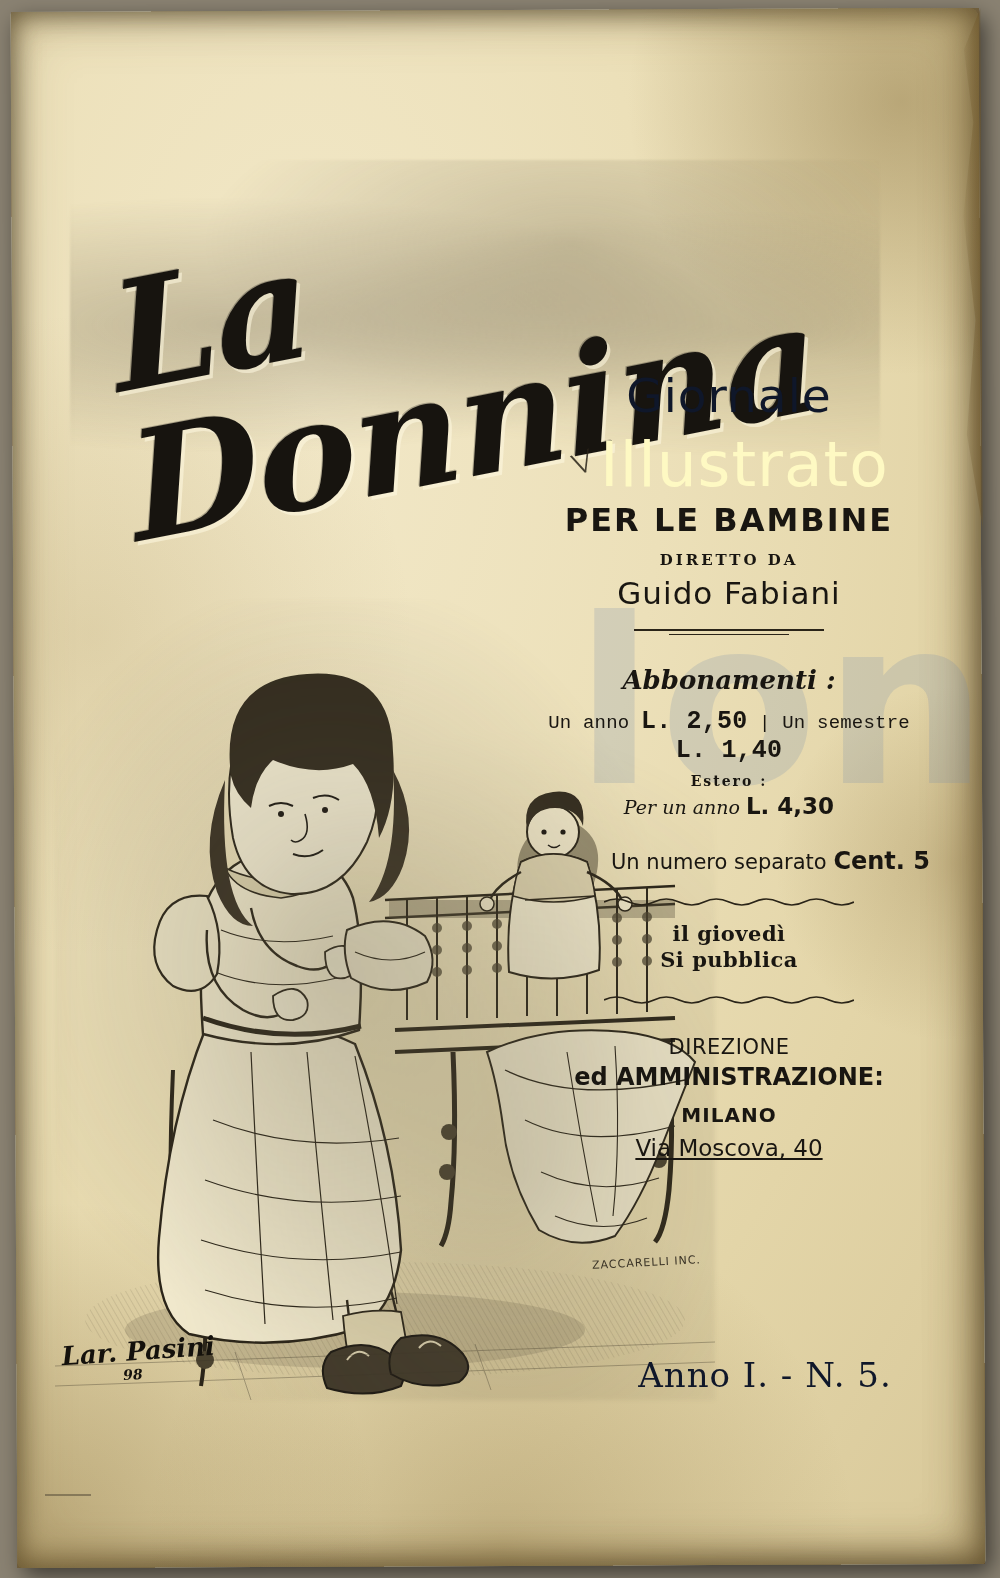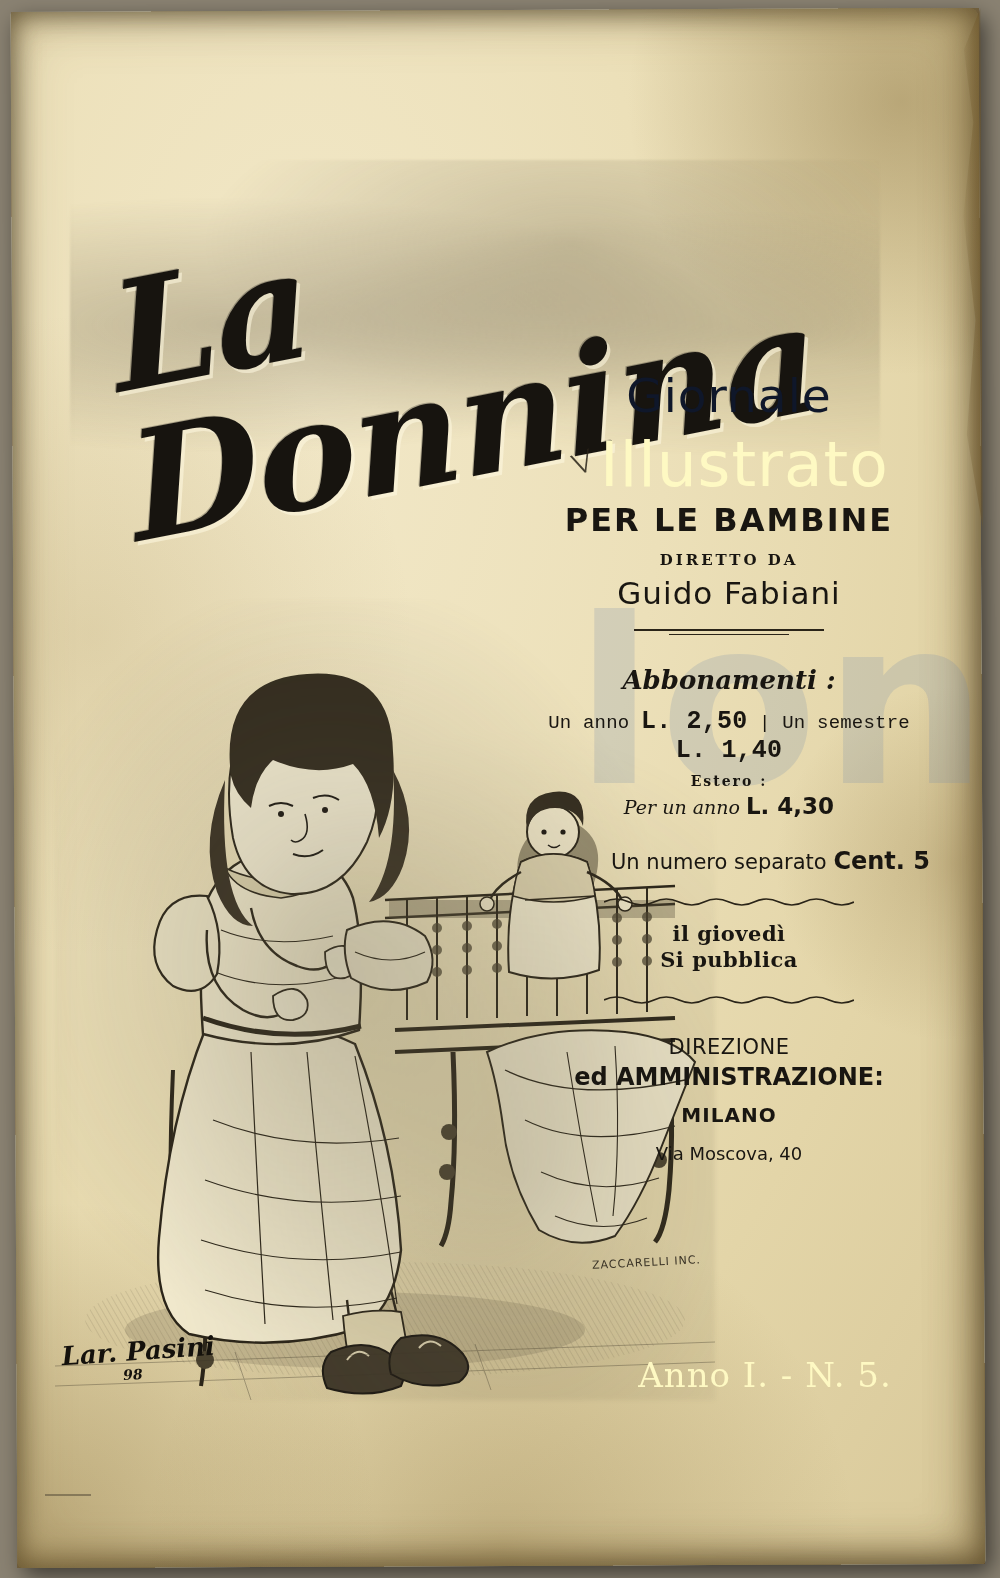--- a/index.html
+++ b/index.html
@@ -259,33 +259,34 @@
     font-size: 24px;
   }
   .milano {
     margin-top: 12px;
     font-family: "DejaVu Sans", sans-serif;
     font-weight: 700;
     font-size: 20px;
     letter-spacing: 1px;
   }
   .via {
-    margin-top: 16px;
-    font-family: "DejaVu Sans", sans-serif;
-    font-size: 18px;
+    margin-top: 8px;
+    font-family: "DejaVu Sans", sans-serif;
+    font-size: 23px;
+    text-decoration: underline;
   }
   .anno {
     position: absolute;
     left: 600px;
     top: 1355px;
     width: 330px;
     text-align: center;
     font-family: "DejaVu Serif", serif;
     font-size: 34px;
-    color: #fef9c3;
+    color: #0f172a;
     letter-spacing: 1px;
   }
 
   
   .illus {
     position: absolute;
     left: 55px;
     top: 600px;
     width: 660px;
     height: 800px;

